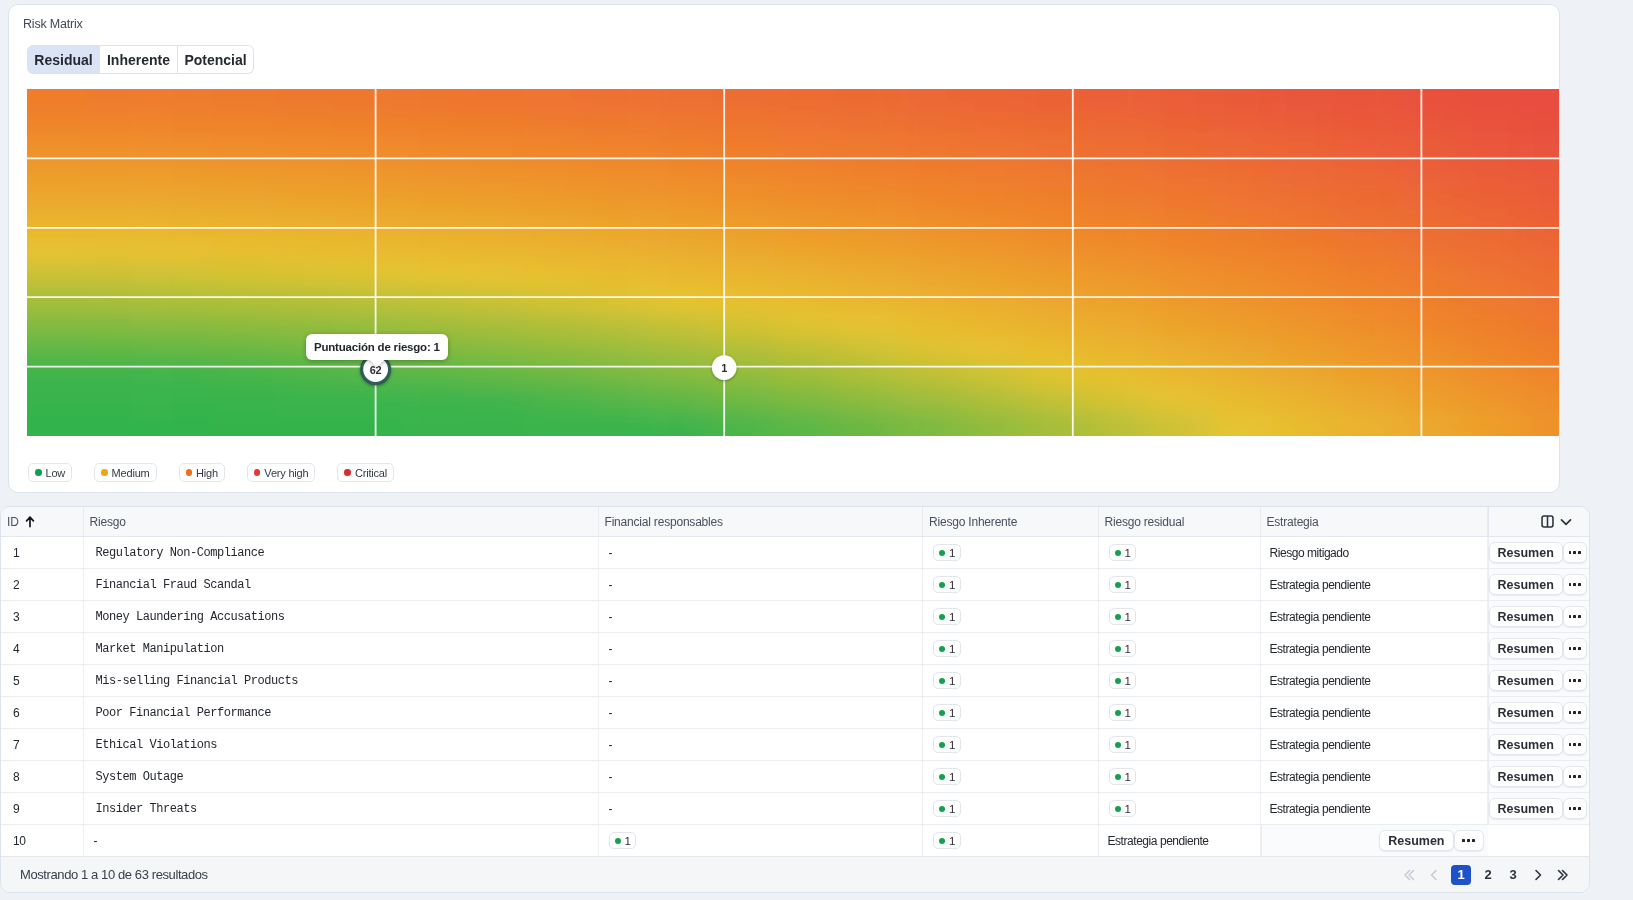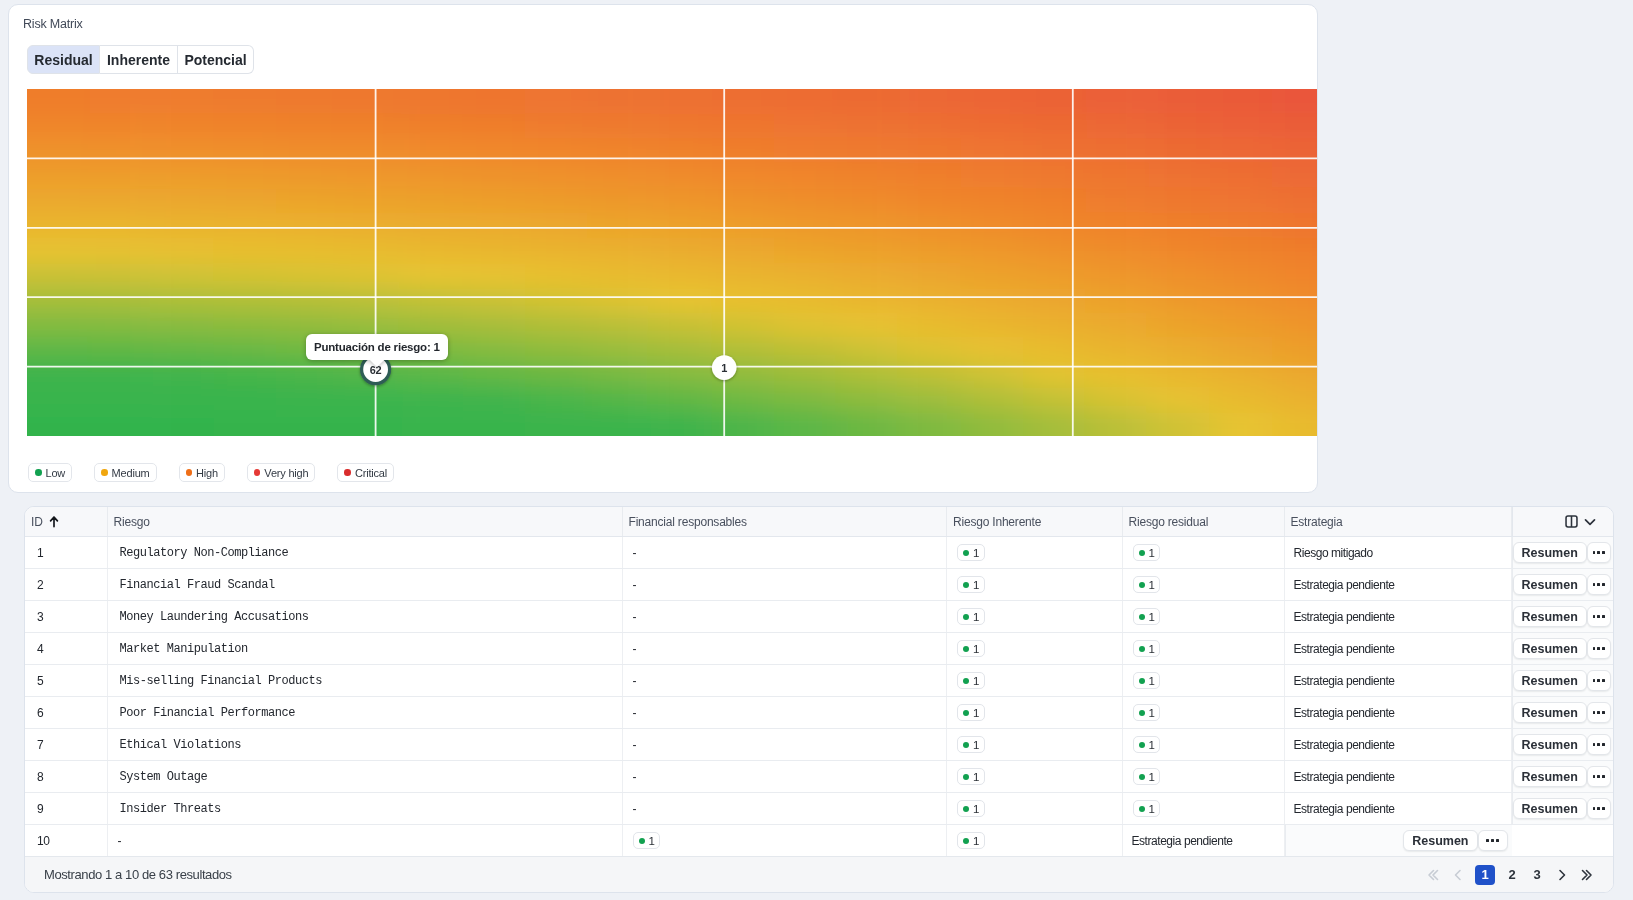--- a/index.html
+++ b/index.html
@@ -1,34 +1,34 @@
 <!DOCTYPE html>
 <html><head><meta charset="utf-8">
 <style>
 * { margin:0; padding:0; box-sizing:border-box; }
 html,body { width:1633px; height:900px; background:#eef1f6; font-family:"Liberation Sans", sans-serif; overflow:hidden; }
 .card { position:absolute; background:#fff; border:1px solid #dde3ec; border-radius:10px; }
-#card1 { left:8px; top:4px; width:1310px; height:489px; overflow:hidden; }
+#card1 { left:8px; top:4px; width:1552px; height:489px; overflow:hidden; }
 #title { position:absolute; left:14px; top:12px; font-size:12.5px; letter-spacing:-0.2px; color:#414958; font-weight:500; }
 #tabs { position:absolute; left:18px; top:40px; display:flex; }
 .tab { height:29px; border:1px solid #dfe3e9; background:#fff; display:flex; align-items:center; justify-content:center; font-size:14px; font-weight:600; color:#252a31; font-family:inherit; }
 .tab.on { background:#dbe3f7; border-color:#dfe3e9; }
 .tab:first-child { border-radius:6px 0 0 6px; }
 .tab:last-child { border-radius:0 6px 6px 0; }
 .tab + .tab { border-left:none; }
 #hm { position:absolute; left:18px; top:84px; width:1604px; height:347px; overflow:hidden; }
 #tip { position:absolute; left:297px; top:329px; height:26px; background:#fff; border-radius:6px; white-space:nowrap; padding:0 8px;
   box-shadow:0 1px 5px rgba(0,0,0,.28); display:flex; align-items:center; justify-content:center;
   font-size:11.5px; font-weight:bold; color:#23272d; letter-spacing:-0.2px; z-index:5; }
 #tip:after { content:""; position:absolute; left:calc(50% - 5px); bottom:-4.5px; width:10px; height:10px; background:#fff; transform:rotate(45deg); box-shadow:2px 2px 3px rgba(0,0,0,.12); }
 #legend { position:absolute; left:19px; top:458px; display:flex; gap:22px; }
 .pill { height:19px; border:1px solid #e3e6eb; border-radius:5px; background:#fff; display:flex; align-items:center; padding:0 6px; font-size:11px; letter-spacing:-0.2px; color:#333a44; }
 .dot { width:6.5px; height:6.5px; border-radius:50%; margin-right:4px; }
 
-#card2 { left:24px; top:506px; width:1590px; height:387px; overflow:hidden; }
+#card2 { left:0; top:506px; width:1590px; height:387px; overflow:hidden; }
 .tr, #thead { display:grid; grid-template-columns:82.5px 515px 324.5px 175.5px 162px 227px 103.5px; }
 #thead { height:30px; background:#f7f8fa; border-bottom:1px solid #e3e7ed; }
 .th { display:flex; align-items:center; padding-left:6px; font-size:12px; letter-spacing:-0.2px; color:#49505e; border-right:1px solid #e8ebef; }
 .th:last-child, .td:last-child { border-right:none; }
 .th.c-ac { justify-content:flex-end; padding-right:18px; border-left:1px solid #e3e7ed; }
 .tr { height:32px; border-bottom:1px solid #e9ecf0; }
 .td { display:flex; align-items:center; font-size:12px; letter-spacing:-0.45px; color:#23272e; border-right:1px solid #edeff2; }
 .td.c-id { padding-left:12px; }
 .td.c-rg { padding-left:12px; font-weight:500;font-family:Liberation Mono, monospace; }
 .td.c-us { padding-left:10px; }

